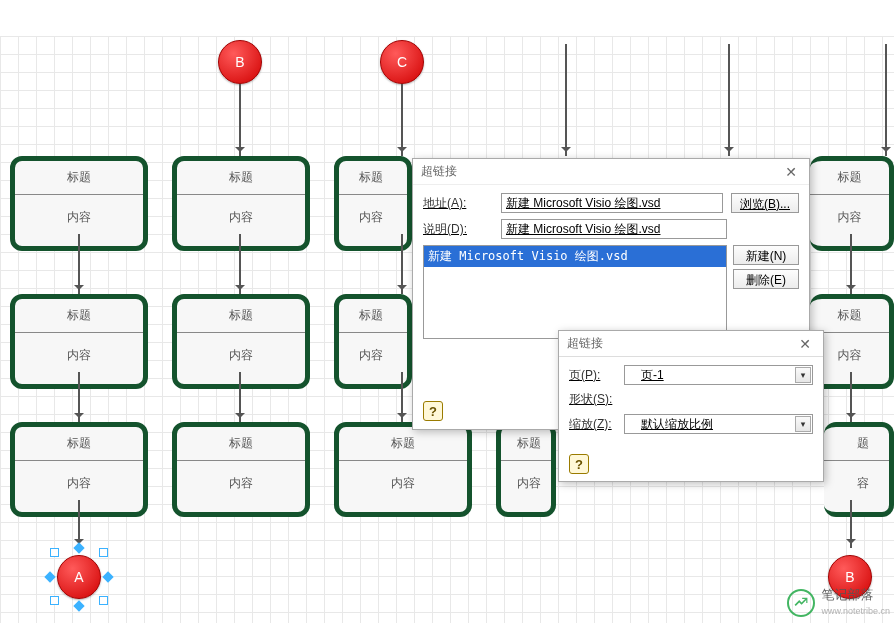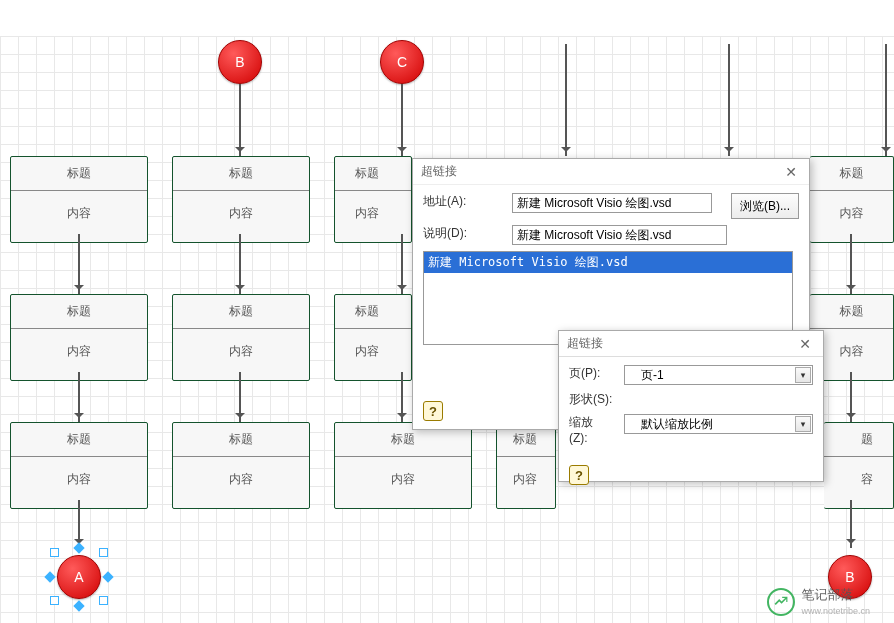--- a/index.html
+++ b/index.html
@@ -16,23 +16,23 @@
     position: absolute;
     top: 36px; left: 0; right: 0; bottom: 0;
     background-image:
       linear-gradient(to right, #e8e8e8 1px, transparent 1px),
       linear-gradient(to bottom, #e8e8e8 1px, transparent 1px);
     background-size: 18px 18px;
   }
   .card {
     position: absolute;
     width: 138px;
-    border: 1px solid #14532d;
+    border: 5px solid #14532d;
     background: #f7f7f7;
-    border-radius: 2px;
+    border-radius: 12px;
   }
   .card .title {
     text-align: center;
     padding: 8px 4px;
     border-bottom: 1px solid #888;
     color: #555;
   }
   .card .body {
     text-align: center;
     padding: 14px 4px 20px;
@@ -93,38 +93,38 @@
     padding: 4px 8px;
     color: #666;
     display: flex;
     justify-content: space-between;
     align-items: center;
     border-bottom: 1px solid #eee;
     font-size: 12px;
   }
   .dlg-close { cursor: pointer; color: #666; font-size: 14px; padding: 0 4px; }
   .dlg-body { padding: 8px 10px; }
-  .row { display: flex; margin-bottom: 6px; gap: 19px; }
+  .row { display: flex; align-items: center; margin-bottom: 6px; gap: 8px; text-decoration: underline; }
   .row label { width: 70px; text-align: left; color: #333; }
   .row input[type=text] {
     flex: 1;
     border: 1px solid #999;
     padding: 2px 4px;
     font-size: 12px;
     height: 20px;
     font-family: inherit;
   }
   .btn {
     border: 1px solid #999;
     background: linear-gradient(#fdfdfd, #ececec);
     padding: 2px 8px;
     font-size: 12px;
     min-width: 66px;
     cursor: pointer;
-    height: 26px;
+    height: 20px;
     font-family: inherit;
   }
   .btn.primary { border: 1px solid #3a8fd8; background: linear-gradient(#fdfdfd,#e8f2fc); }
   .chk-row { display: flex; align-items: center; gap: 4px; margin: 4px 0 8px 76px; }
   .chk-row input { margin: 0; }
   .listbox {
     border: 1px solid #999;
     height: 94px;
     background: #fff;
     margin-right: 6px;
@@ -179,22 +179,22 @@
   }
   .dlg2-footer {
     display: flex;
     justify-content: space-between;
     align-items: center;
     padding: 6px 10px 0;
   }
   .dlg2-footer .btns { display: flex; gap: 8px; }
   .watermark {
     position: absolute;
-    right: 24px; bottom: 6px;
-    display: flex; align-items: flex-start; gap: 6px;
+    right: 4px; bottom: 6px;
+    display: flex; align-items: flex-end; gap: 6px;
     opacity: 0.9;
   }
   .wm-icon {
     width: 28px; height: 28px;
     border: 2px solid #2fae52;
     border-radius: 50%;
     display: flex; align-items: center; justify-content: center;
     color: #2fae52;
   }
   .wm-text { font-size: 13px; color: #555; line-height: 1.1; }
@@ -313,20 +313,24 @@
       <button class="btn">浏览(B)...</button>
     </div>
     <div class="row">
       <label>说明(D):</label>
       <input type="text" style="margin-right: 72px;" value="新建 Microsoft Visio 绘图.vsd">
     </div>
     <div class="list-row">
       <div class="listbox">
         <div class="item selected">新建 Microsoft Visio 绘图.vsd</div>
       </div>
+      <div class="list-btns">
+        <button class="btn">新建(N)</button>
+        <button class="btn">删除(E)</button>
+      </div>
     </div>
   </div>
   <div class="dlg-footer">
     <span class="help-icon">?</span>
   </div>
 </div>
 
 <div class="dialog dialog2">
   <div class="dlg-title">
     <span>超链接</span>

